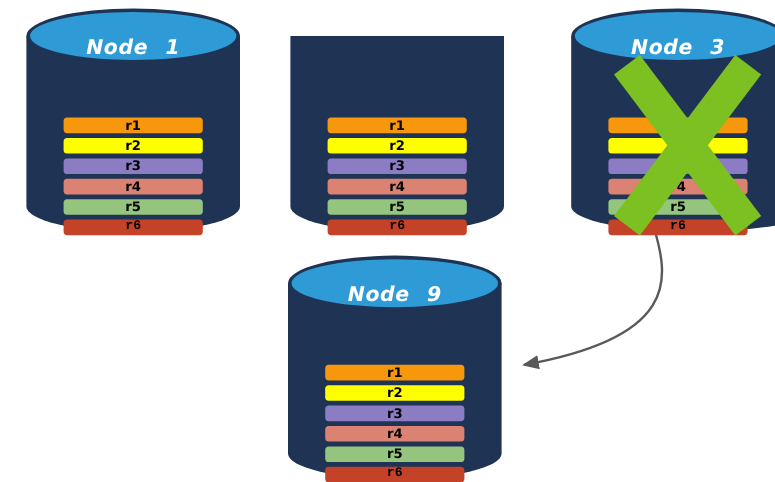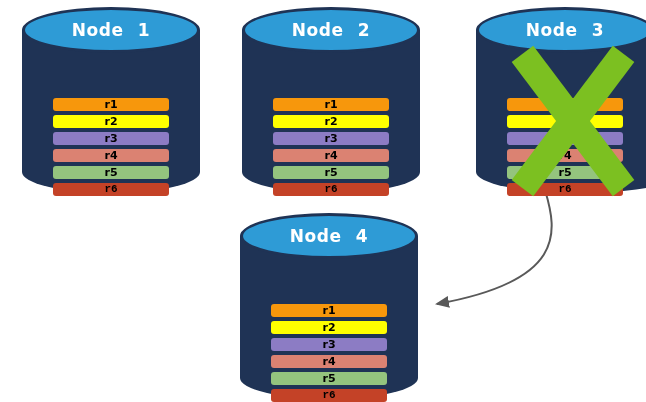--- a/index.html
+++ b/index.html
@@ -37,22 +37,23 @@
   .cyl-top {
     position: absolute;
     left: 0; top: 0;
     width: 178px; height: 46px;
     box-sizing: border-box;
     background: var(--cylinder_top, #2E9BD6);
     border: 3px solid var(--cylinder_body, #1F3355);
     border-radius: 50%;
     z-index: 2;
     display: flex;
-    align-items: center;
+    align-items: flex-end;
     justify-content: center;
+    font-style: italic;
   }
   .node-label {
     color: var(--node_label, #FFFFFF);
     font-size: 17px;
     font-weight: bold;
     letter-spacing: 0.5px;
     word-spacing: 8px;
     white-space: nowrap;
   }
   .rows {
@@ -123,23 +124,20 @@
       <div class="row row-r2">r2</div>
       <div class="row row-r3">r3</div>
       <div class="row row-r4">r4</div>
       <div class="row row-r5">r5</div>
       <div class="row row-r6">r6</div>
     </div>
   </div>
 
   <div class="node pos-2">
     <div class="cyl-body"></div>
-    <div class="cyl-top">
-      <span class="node-label">Node 2</span>
-    </div>
     <div class="rows">
       <div class="row row-r1">r1</div>
       <div class="row row-r2">r2</div>
       <div class="row row-r3">r3</div>
       <div class="row row-r4">r4</div>
       <div class="row row-r5">r5</div>
       <div class="row row-r6">r6</div>
     </div>
   </div>
 
@@ -158,21 +156,21 @@
     </div>
     <div class="x-mark">
       <div class="x-bar x-bar-a"></div>
       <div class="x-bar x-bar-b"></div>
     </div>
   </div>
 
   <div class="node pos-4">
     <div class="cyl-body"></div>
     <div class="cyl-top">
-      <span class="node-label">Node 4</span>
+      <span class="node-label">Node 9</span>
     </div>
     <div class="rows">
       <div class="row row-r1">r1</div>
       <div class="row row-r2">r2</div>
       <div class="row row-r3">r3</div>
       <div class="row row-r4">r4</div>
       <div class="row row-r5">r5</div>
       <div class="row row-r6">r6</div>
     </div>
   </div>

